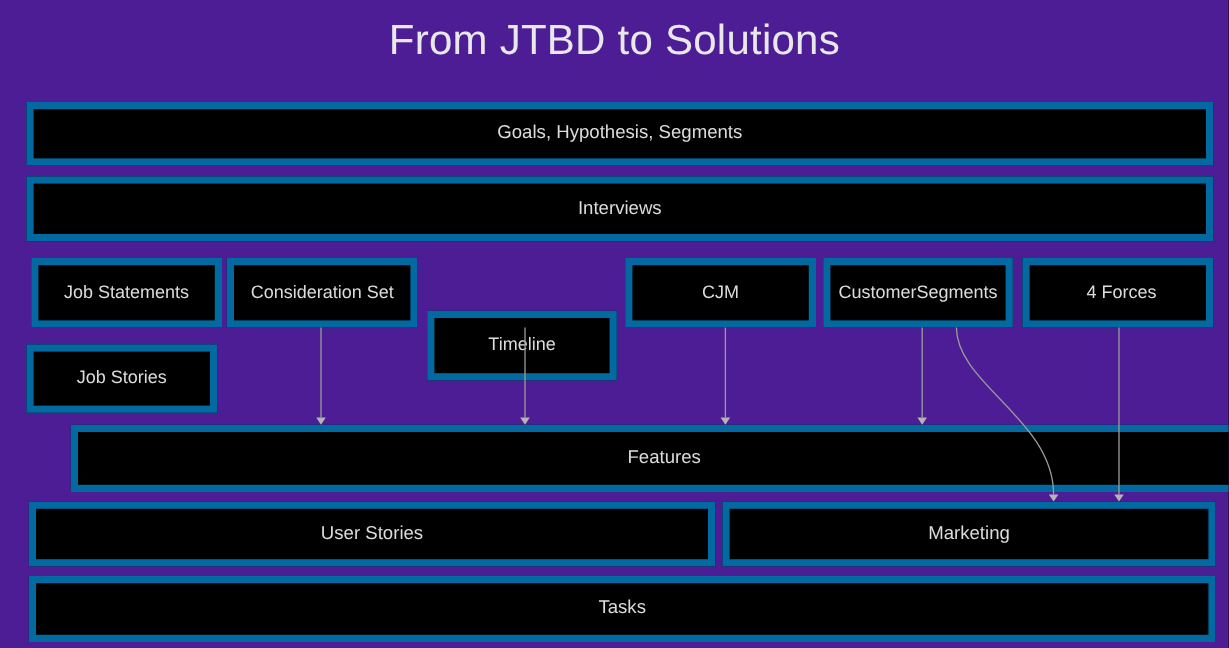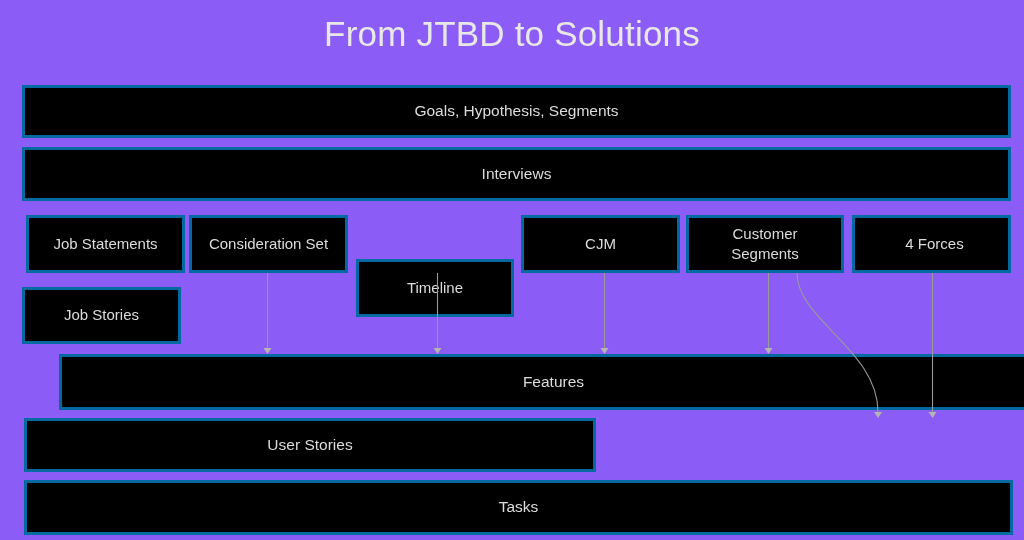--- a/index.html
+++ b/index.html
@@ -5,40 +5,40 @@
 <style>
   html, body {
     margin: 0;
     padding: 0;
     background: #000000;
   }
   #canvas {
     position: relative;
     width: 1024px;
     height: 540px;
-    background: #8b5cf6;
+    background: #4c1d95;
     font-family: "Liberation Sans", sans-serif;
     overflow: hidden;
   }
   #page-title {
     position: absolute;
     left: 0;
     top: 10px;
     width: 1024px;
     text-align: center;
     color: #e8e8e8;
     font-size: 35px;
     font-weight: 400;
     letter-spacing: 0.2px;
     line-height: 48px;
   }
   .node {
     position: absolute;
     box-sizing: border-box;
-    border: 3px solid #0369a1;
+    border: 6px solid #0369a1;
     background: #000000;
     color: #dcdcdc;
     font-size: 15px;
     font-weight: 400;
     display: flex;
     align-items: center;
     justify-content: center;
     text-align: center;
     line-height: 1.35;
     padding: 2px 6px;
@@ -81,38 +81,41 @@
   </div>
   <div class="node" style="left:189px; top:215px; width:159px; height:58px;">
     <span>Consideration Set</span>
   </div>
   <div class="node" style="left:356px; top:215px; width:158px; height:58px;margin-top:44px;">
     <span>Timeline</span>
   </div>
   <div class="node" style="left:521px; top:215px; width:159px; height:58px;text-align:center;">
     <span>CJM</span>
   </div>
-  <div class="node" style="left:686px; top:215px; width:158px; height:58px; flex-direction:column;">
+  <div class="node" style="left:686px; top:215px; width:158px; height:58px; flex-direction:row;">
     <span>Customer</span>
     <span>Segments</span>
   </div>
   <div class="node" style="left:852px; top:215px; width:159px; height:58px;padding-left:12px;">
     <span>4 Forces</span>
   </div>
 
   <div class="node" style="left:22px; top:287px; width:159px; height:57px;">
     <span>Job Stories</span>
   </div>
 
   <div class="node wide" style="left:24px; top:354px; width:989px; height:56px;margin-left:35px;">
     <span>Features</span>
   </div>
 
   <div class="node wide" style="left:24px; top:418px; width:572px; height:54px;">
     <span>User Stories</span>
+  </div>
+  <div class="node wide" style="left:602px; top:418px; width:411px; height:54px;">
+    <span>Marketing</span>
   </div>
 
   <div class="node wide" style="left:24px; top:480px; width:989px; height:55px;">
     <span>Tasks</span>
   </div>
 
   <svg id="connectors" viewBox="0 0 1024 540">
 
     <g>
       <line x1="267.5" y1="273" x2="267.5" y2="348"></line>

